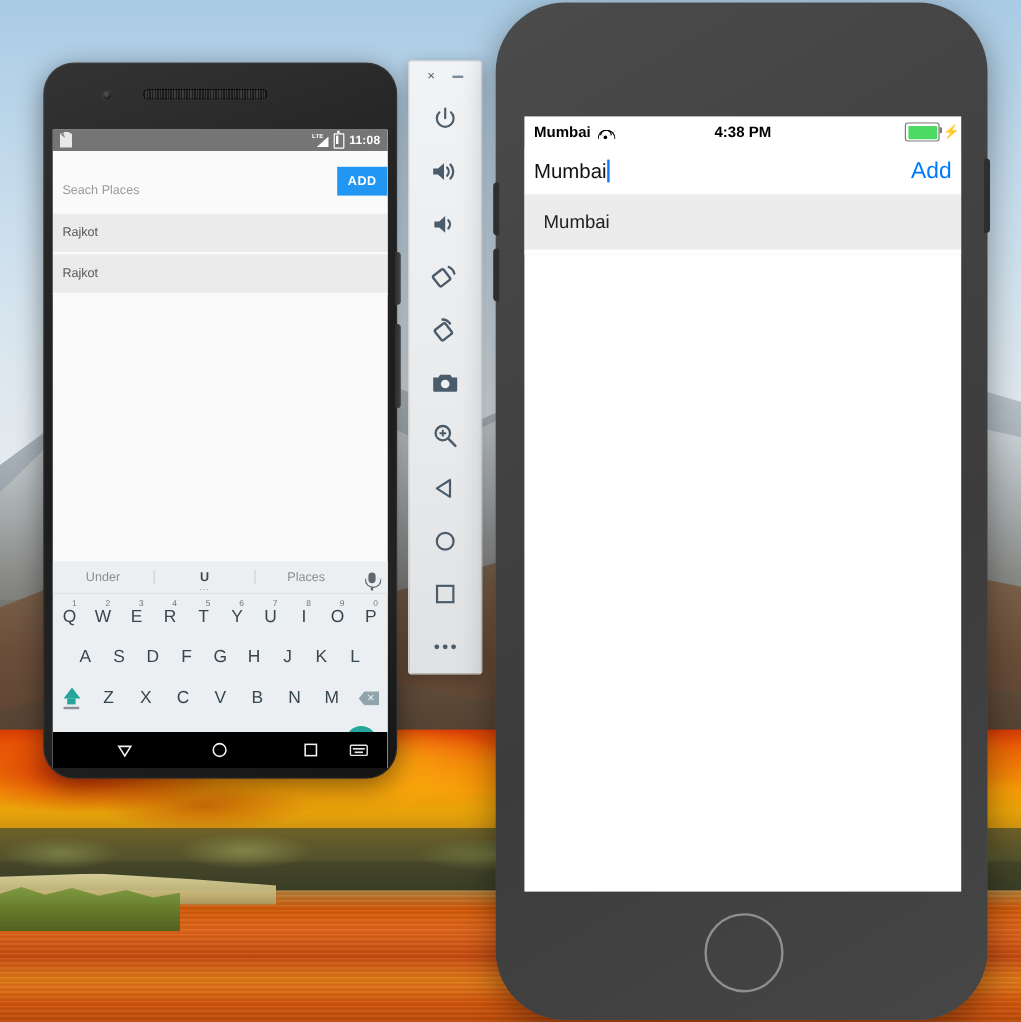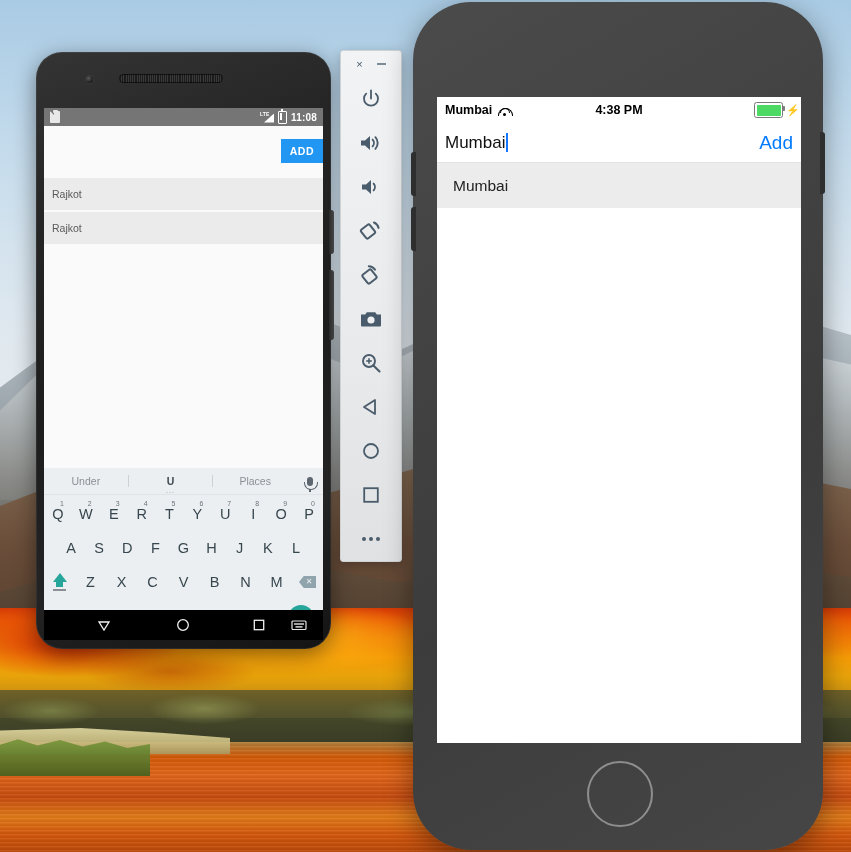--- a/index.html
+++ b/index.html
@@ -226,20 +226,21 @@
           <span class="lte">LTE</span>
           <span class="bars"></span>
         </div>
         <div class="icon-battery"></div>
         <span>11:08</span>
       </div>
     </div>
 
     <div class="and-appbody">
       <div class="and-searchrow">
+        <div class="and-searchinput">Seach Places</div>
         <div class="and-addbtn">ADD</div>
       </div>
       <div class="and-listrow">Rajkot</div>
       <div class="and-listrow">Rajkot</div>
 
       <div class="and-kb">
         <div class="kb-suggest">
           <div class="kb-sug">Under</div>
           <div class="kb-div"></div>
           <div class="kb-sug sel">

